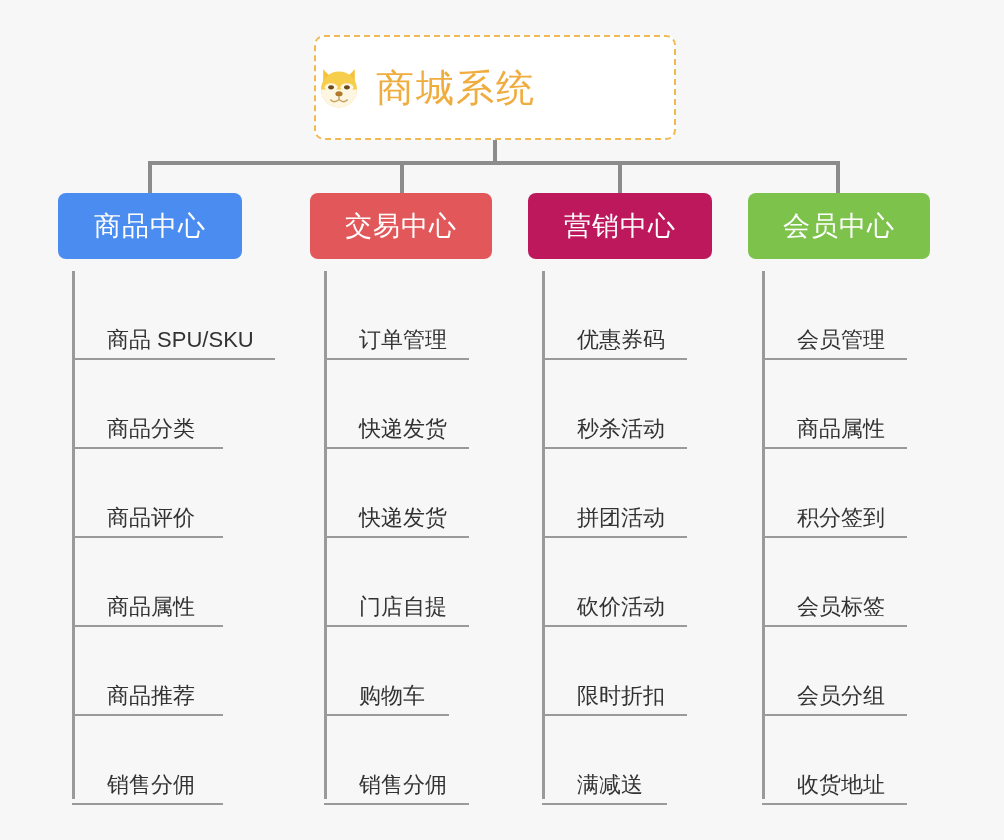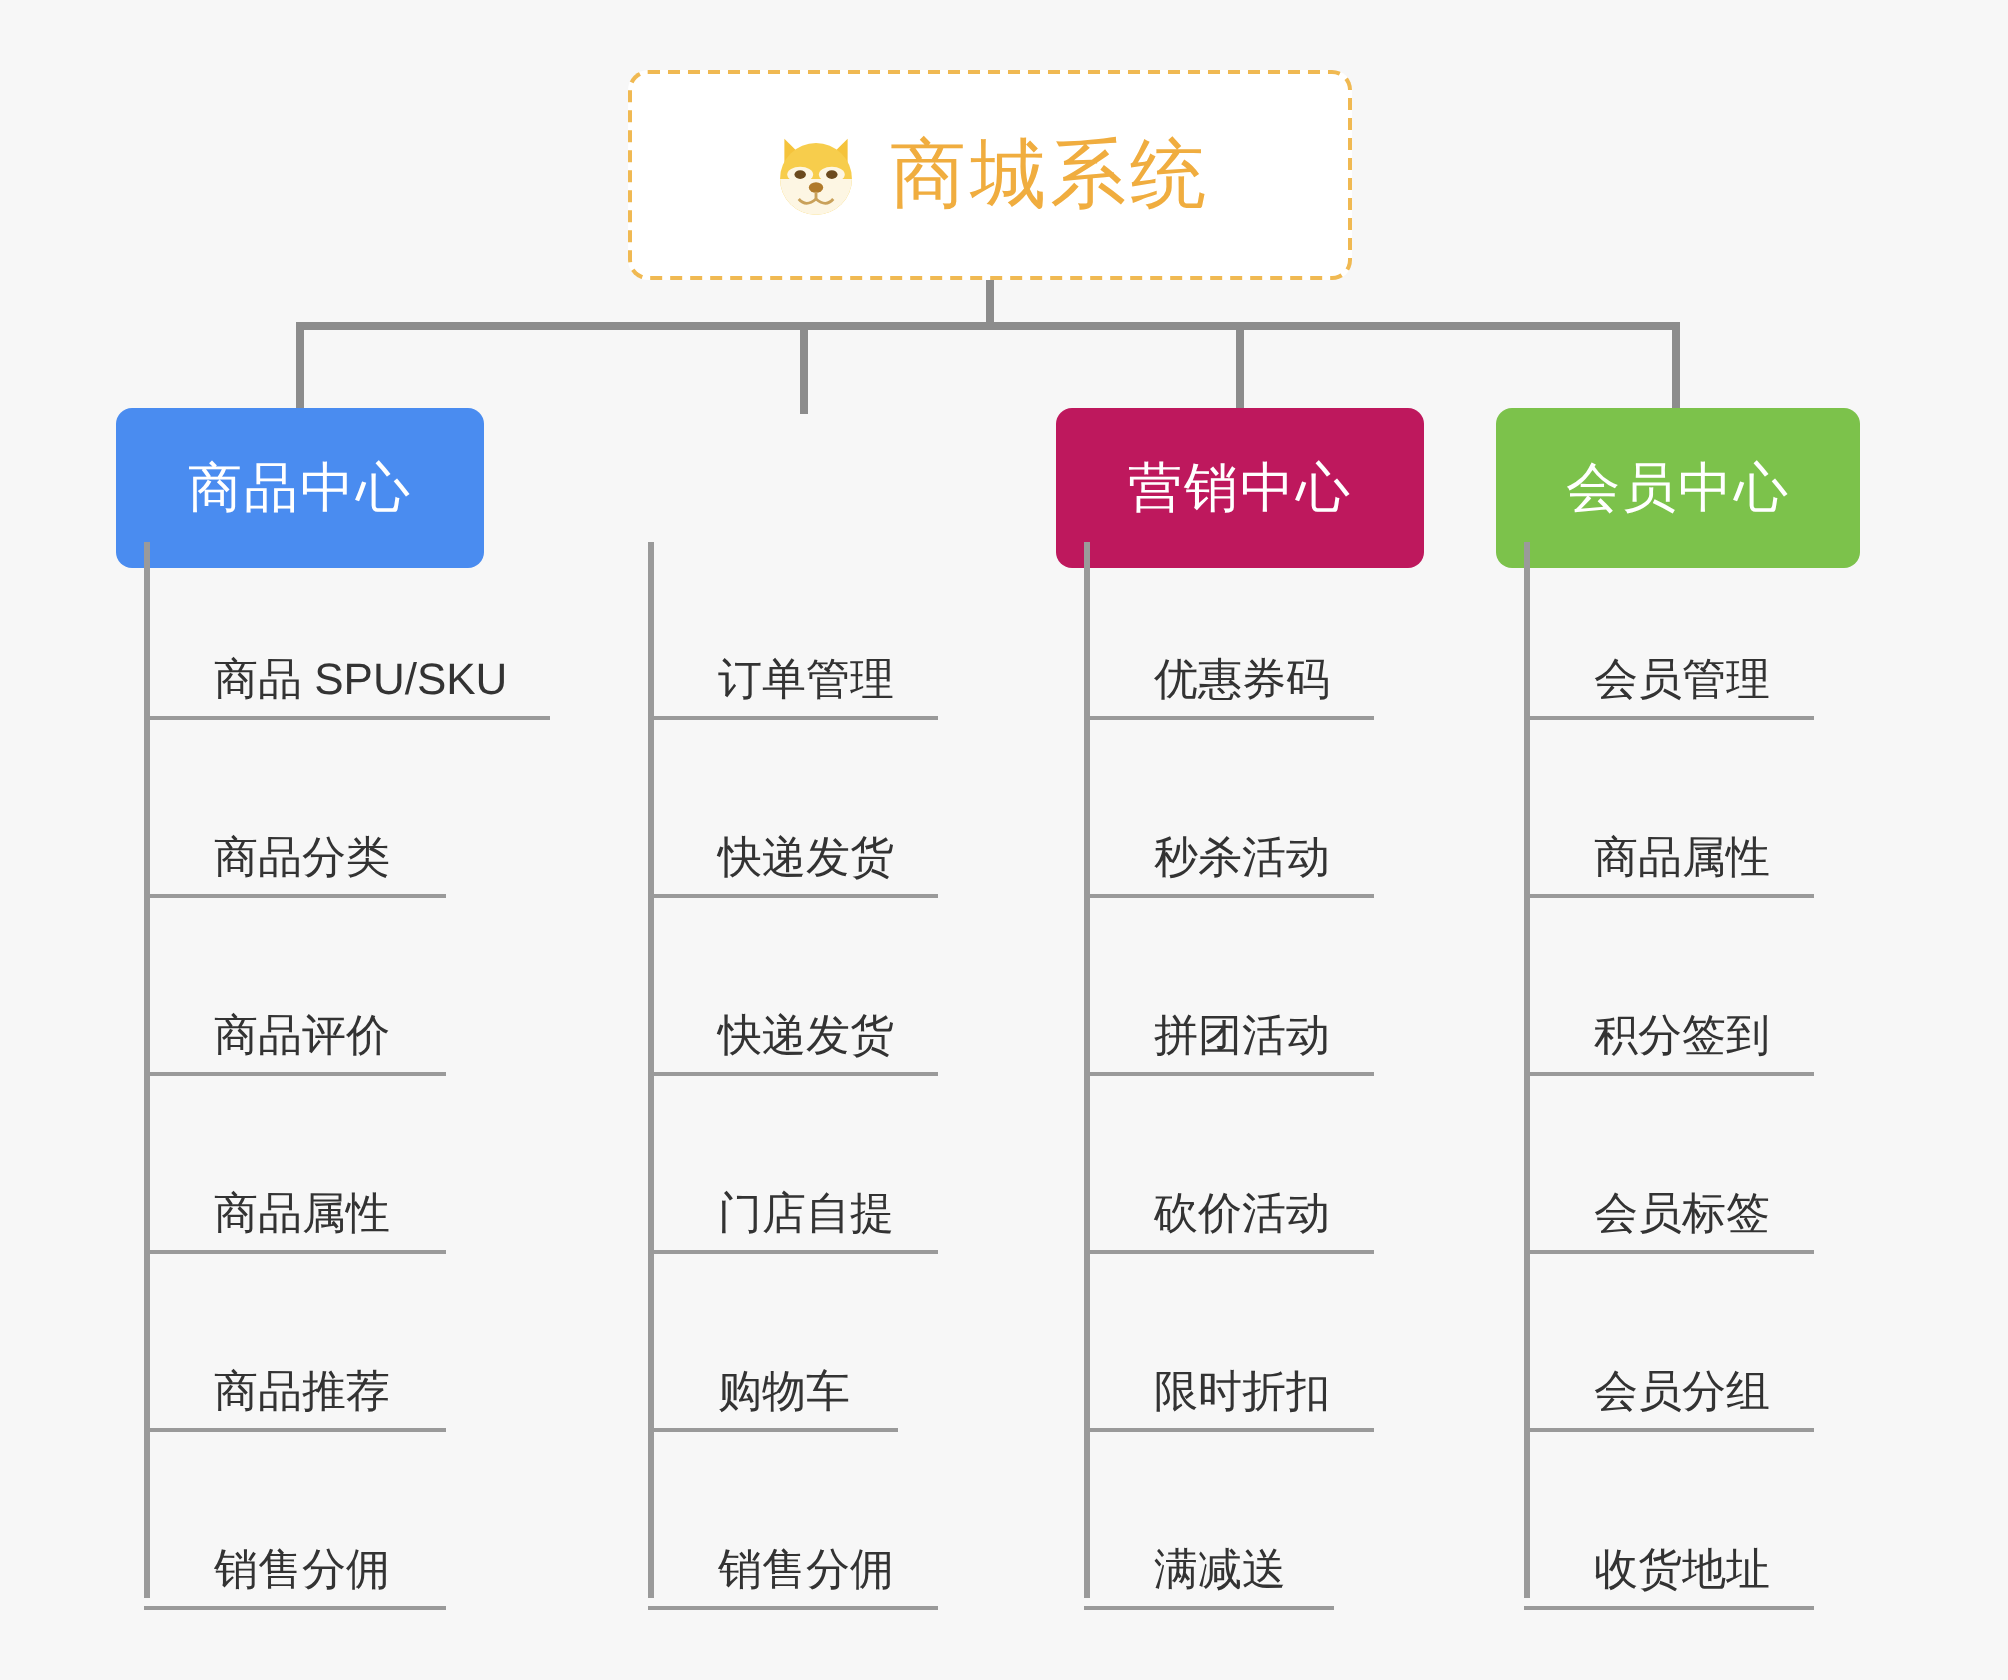--- a/index.html
+++ b/index.html
@@ -22,42 +22,41 @@
     position: absolute;
     left: 314px;
     top: 35px;
     width: 362px;
     height: 105px;
     background: #ffffff;
     border: 2px dashed #f0b952;
     border-radius: 10px;
     display: flex;
     align-items: center;
-    justify-content: center;
     gap: 14px;
   }
   .root-icon { width: 46px; height: 46px; display: block; flex: none; }
   .root-title {
     font-size: 38px;
     color: #f0ad3f;
     letter-spacing: 2px;
     line-height: 1;
     white-space: nowrap;
   }
 
   
   .conn { position: absolute; background: #8c8c8c; }
   .v-stem { width: 4px; }
   .h-bus  { height: 4px; }
 
   
   .cat-box {
     position: absolute;
-    top: 204px;
-    height: 80px;
+    top: 193px;
+    height: 66px;
     border-radius: 8px;
     display: flex;
     align-items: center;
     justify-content: center;
   }
   .cat-label {
     font-size: 27px;
     color: #ffffff;
     letter-spacing: 1px;
     line-height: 1;
@@ -151,20 +150,23 @@
     <div class="leaf" style="top:356px;">
       <span class="leaf-text">商品推荐</span>
       <div class="leaf-rule" style="width:151px;"></div>
     </div>
     <div class="leaf" style="top:445px;">
       <span class="leaf-text">销售分佣</span>
       <div class="leaf-rule" style="width:151px;"></div>
     </div>
   </div>
 
+  <div class="cat-box" style="left:310px; width:182px; background:#e2585a;">
+    <span class="cat-label">交易中心</span>
+  </div>
   <div class="leaf-col" style="left:324px;">
     <div class="leaf-spine" style="height:528px;"></div>
     <div class="leaf" style="top:0px;">
       <span class="leaf-text">订单管理</span>
       <div class="leaf-rule" style="width:145px;"></div>
     </div>
     <div class="leaf" style="top:89px;">
       <span class="leaf-text">快递发货</span>
       <div class="leaf-rule" style="width:145px;"></div>
     </div>

